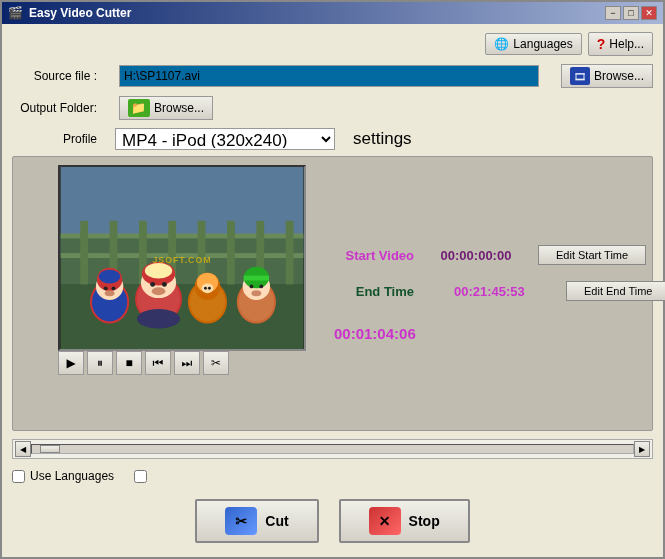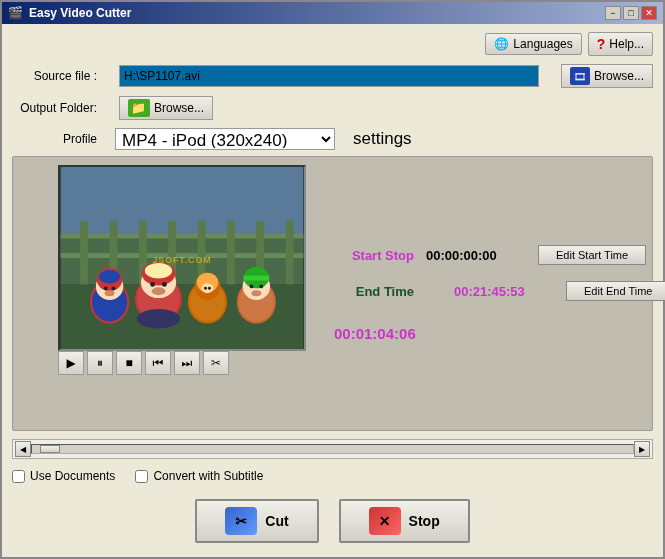--- a/index.html
+++ b/index.html
@@ -455,22 +455,22 @@
           </button>
           <button class="transport-btn">
             <span>✂</span>
           </button>
         </div>
       </div>
 
       <div class="info-panel">
 
         <div class="time-row">
-          <span class="time-label" style="color: rgb(204, 51, 204);">Start Stop</span>
-          <span class="time-value" style="color: #000000;">00:00:00:00</span>
+          <span class="time-label" style="color: rgb(204, 51, 204);">Start Video</span>
+          <span class="time-value" style="color: #701a75; text-align: center;">00:00:00:00</span>
           <button class="time-edit-btn">Edit Start Time</button>
         </div>
 
         <div class="time-row">
           <span class="time-label" style="color: #14532d;">End Time</span>
           <span class="time-value" style="color: rgb(204, 51, 204); margin-left: 28px;">00:21:45:53</span>
           <button class="time-edit-btn">Edit End Time</button>
         </div>
 
         <div class="duration-display" style="color: rgb(204, 51, 204);">00:01:04:06</div>
@@ -481,25 +481,24 @@
       <div class="scroll-arrow">◀</div>
       <div class="scrollbar-track">
         <div class="scrollbar-thumb"></div>
       </div>
       <div class="scroll-arrow">▶</div>
     </div>
 
     <div class="bottom-controls">
       <div class="checkbox-row">
         <input type="checkbox" id="ds" style="">
-        <label for="ds">Use Documents</label>
+        <label for="ds">Use Languages</label>
       </div>
       <div class="checkbox-row">
         <input type="checkbox" id="sub" style="">
-        <label for="sub">Convert with Subtitle</label>
       </div>
     </div>
 
     <div class="action-buttons">
       <button class="action-btn">
         <span class="cut-icon">✂</span>
         <span>Cut</span>
       </button>
       <button class="action-btn">
         <span class="stop-icon">✕</span>

